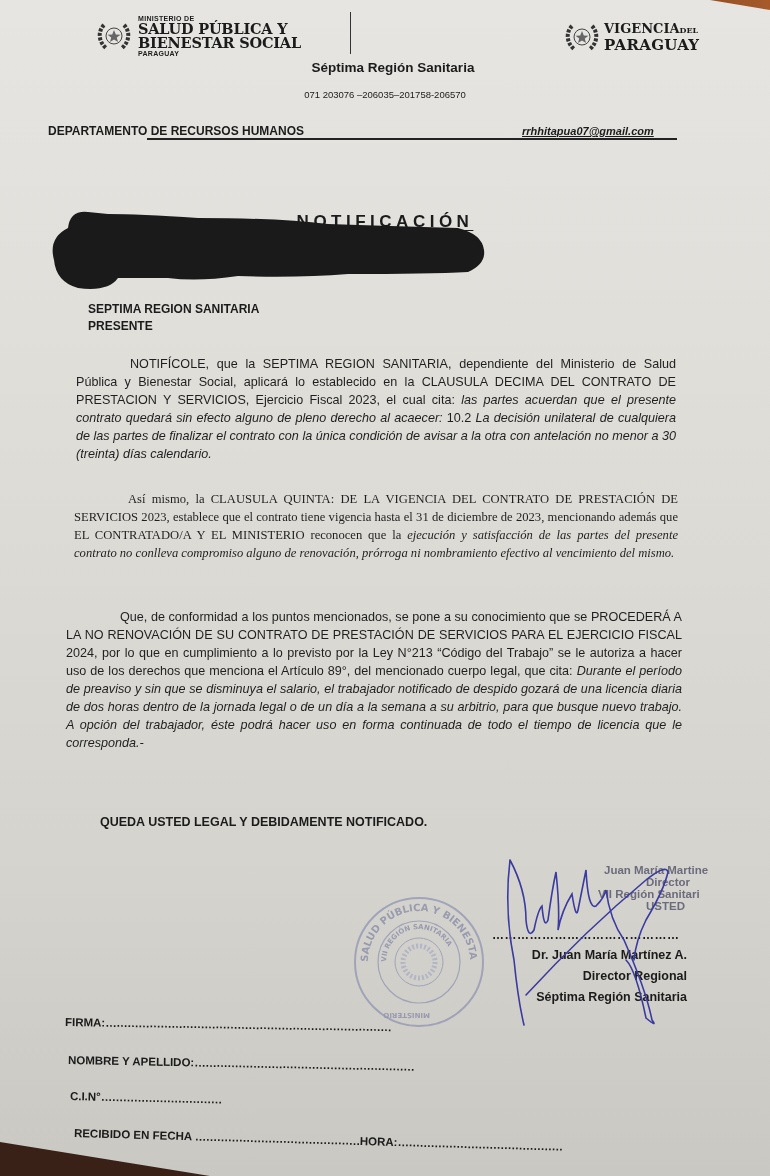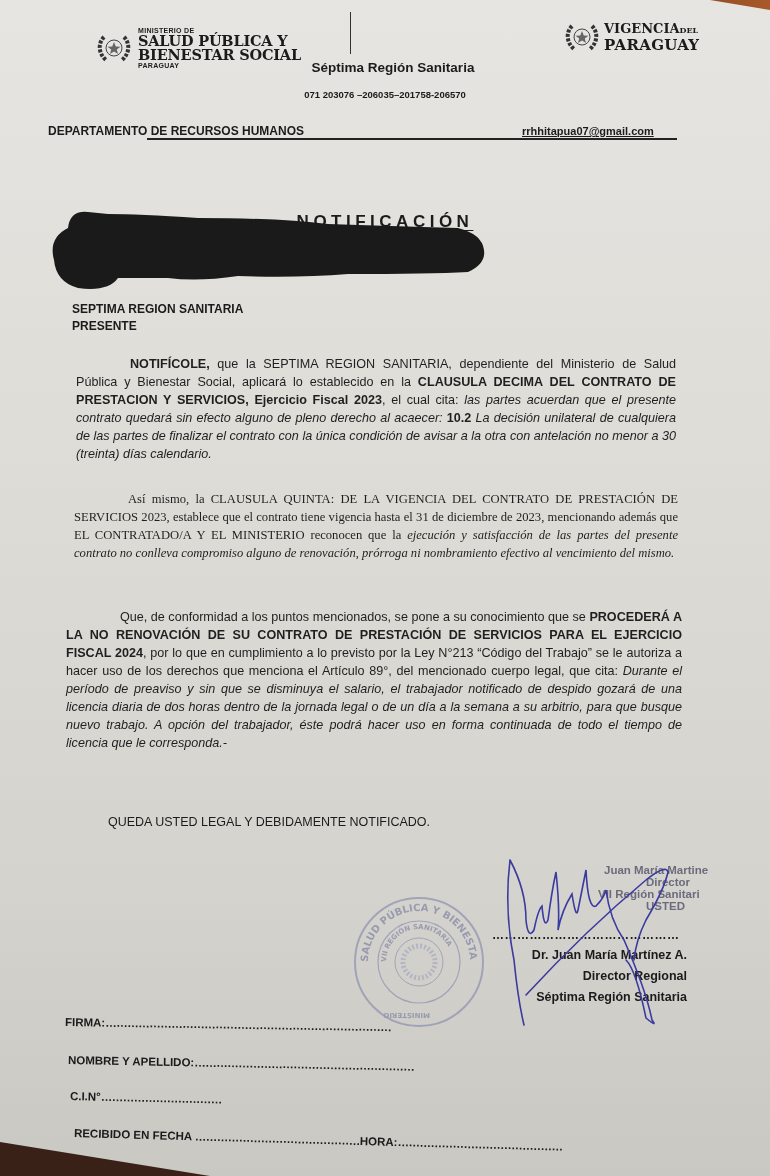--- a/index.html
+++ b/index.html
@@ -17,67 +17,67 @@
     .paper {
       position: absolute;
       left: 0; top: 0;
       width: 770px; height: 1176px;
       background: linear-gradient(180deg, #e6e5e1 0%, #dddcd7 40%, #d4d3ce 75%, #c9c8c3 100%);
       clip-path: polygon(0 0, 710px 0, 770px 10px, 770px 1176px, 210px 1176px, 0 1142px);
     }
     .abs { position: absolute; }
 
     
-    .logo-msp { left: 96px; top: 15px; display: flex; align-items: center; margin-top: 12px; }
+    .logo-msp { left: 96px; top: 15px; display: flex; align-items: center; }
     .seal-icon {
       width: 36px; height: 30px; position: relative;
     }
     .seal-icon svg { width: 36px; height: 30px; }
     .msp-text { margin-left: 6px; line-height: 1; }
     .msp-small { font-size: 7px; font-weight: bold; letter-spacing: 0.3px; }
     .msp-big { font-family: "DejaVu Serif", serif; font-weight: bold; font-size: 14.5px; letter-spacing: -0.2px; line-height: 14px; }
     .divider-v { left: 350px; top: 12px; width: 1px; height: 42px; background: #333; }
     .logo-tesai { left: 360px; top: 10px; line-height: 1; }
     .tesai-small { font-size: 6.5px; font-weight: bold; }
     .tesai-big { font-family: "DejaVu Serif", serif; font-weight: bold; font-size: 13.5px; line-height: 14px; letter-spacing: -0.3px;}
     .logo-gob { left: 564px; top: 20px; display: flex; align-items: center; }
     .gob-text { margin-left: 4px; font-family: "DejaVu Serif", serif; font-weight: bold; line-height: 15px; }
     .gob-line1 { font-size: 13px; }
     .gob-del { font-size: 8px; }
     .gob-line2 { font-size: 15px; letter-spacing: 0.3px; }
     .region-header { left: 0; width: 770px; top: 60px; text-align: center; font-size: 13.5px; font-weight: bold; padding-left: 16px;}
-    .phones { left: 0; width: 770px; top: 89px; text-align: center; font-size: 9.5px; font-weight: bold; padding-left: 0;}
+    .phones { left: 0; width: 770px; top: 89px; text-align: center; font-size: 9.5px; font-weight: normal; padding-left: 0;}
 
     .dept { left: 48px; top: 124px; font-size: 12px; font-weight: bold; }
     .dept-line { left: 147px; top: 138px; width: 530px; height: 1.5px; background: #222; }
-    .email { left: 522px; top: 125px; font-size: 11px; font-weight: bold; text-decoration: underline; }
+    .email { left: 522px; top: 125px; font-size: 11px; font-weight: bold; font-style: italic; text-decoration: underline; }
 
     .title { left: 0; width: 770px; top: 172px; text-align: center; font-size: 17px; font-weight: bold; letter-spacing: 4.5px; padding-left: 0; margin-top: 40px;}
     .title span { text-decoration: underline; text-underline-offset: 3px; }
 
     .date-line { left: 360px; top: 211px; font-size: 12px; font-weight: bold; }
 
     .redaction { left: 48px; top: 208px; width: 438px; height: 92px; }
 
-    .addressee { left: 72px; top: 301px; font-size: 12px; font-weight: bold; line-height: 17px; }
+    .addressee { left: 88px; top: 301px; font-size: 12px; font-weight: bold; line-height: 17px; }
     .addressee .presente { }
 
     .body-para {
       left: 76px; width: 600px;
       font-size: 12.6px; line-height: 18px; text-align: justify;
       color: #1f1f1f;
     }
     .body-para .indent { display: inline-block; width: 54px; }
-    .body-para b { font-weight: bold; }
+    .body-para b { font-weight: normal; }
     .body-para i { font-style: italic; }
     .p1 { top: 355px; }
     .p2 { top: 490px; left: 74px; width: 604px; font-family: Liberation Serif, serif; }
     .p3 { top: 608px; left: 66px; width: 616px; }
 
-    .closing { left: 108px; top: 815px; font-size: 12.5px; font-weight: normal; }
+    .closing { left: 100px; top: 815px; font-size: 12.5px; font-weight: bold; }
 
     
     .stamp-seal { left: 350px; top: 893px; width: 138px; height: 138px; opacity: 0.55; }
     .rect-stamp { left: 590px; top: 864px; font-size: 11.5px; font-weight: bold; color: #5a5a6e; line-height: 12px; opacity: 0.85; }
     .rect-stamp div { white-space: nowrap; }
     .sig-dots { left: 492px; top: 928px; font-size: 12px; font-weight: bold; letter-spacing: 0.5px; }
     .signer { left: 490px; top: 945px; font-size: 12.5px; font-weight: bold; line-height: 21px; text-align: right; width: 197px; }
     .signature { left: 496px; top: 850px; width: 180px; height: 180px; }
 
     

